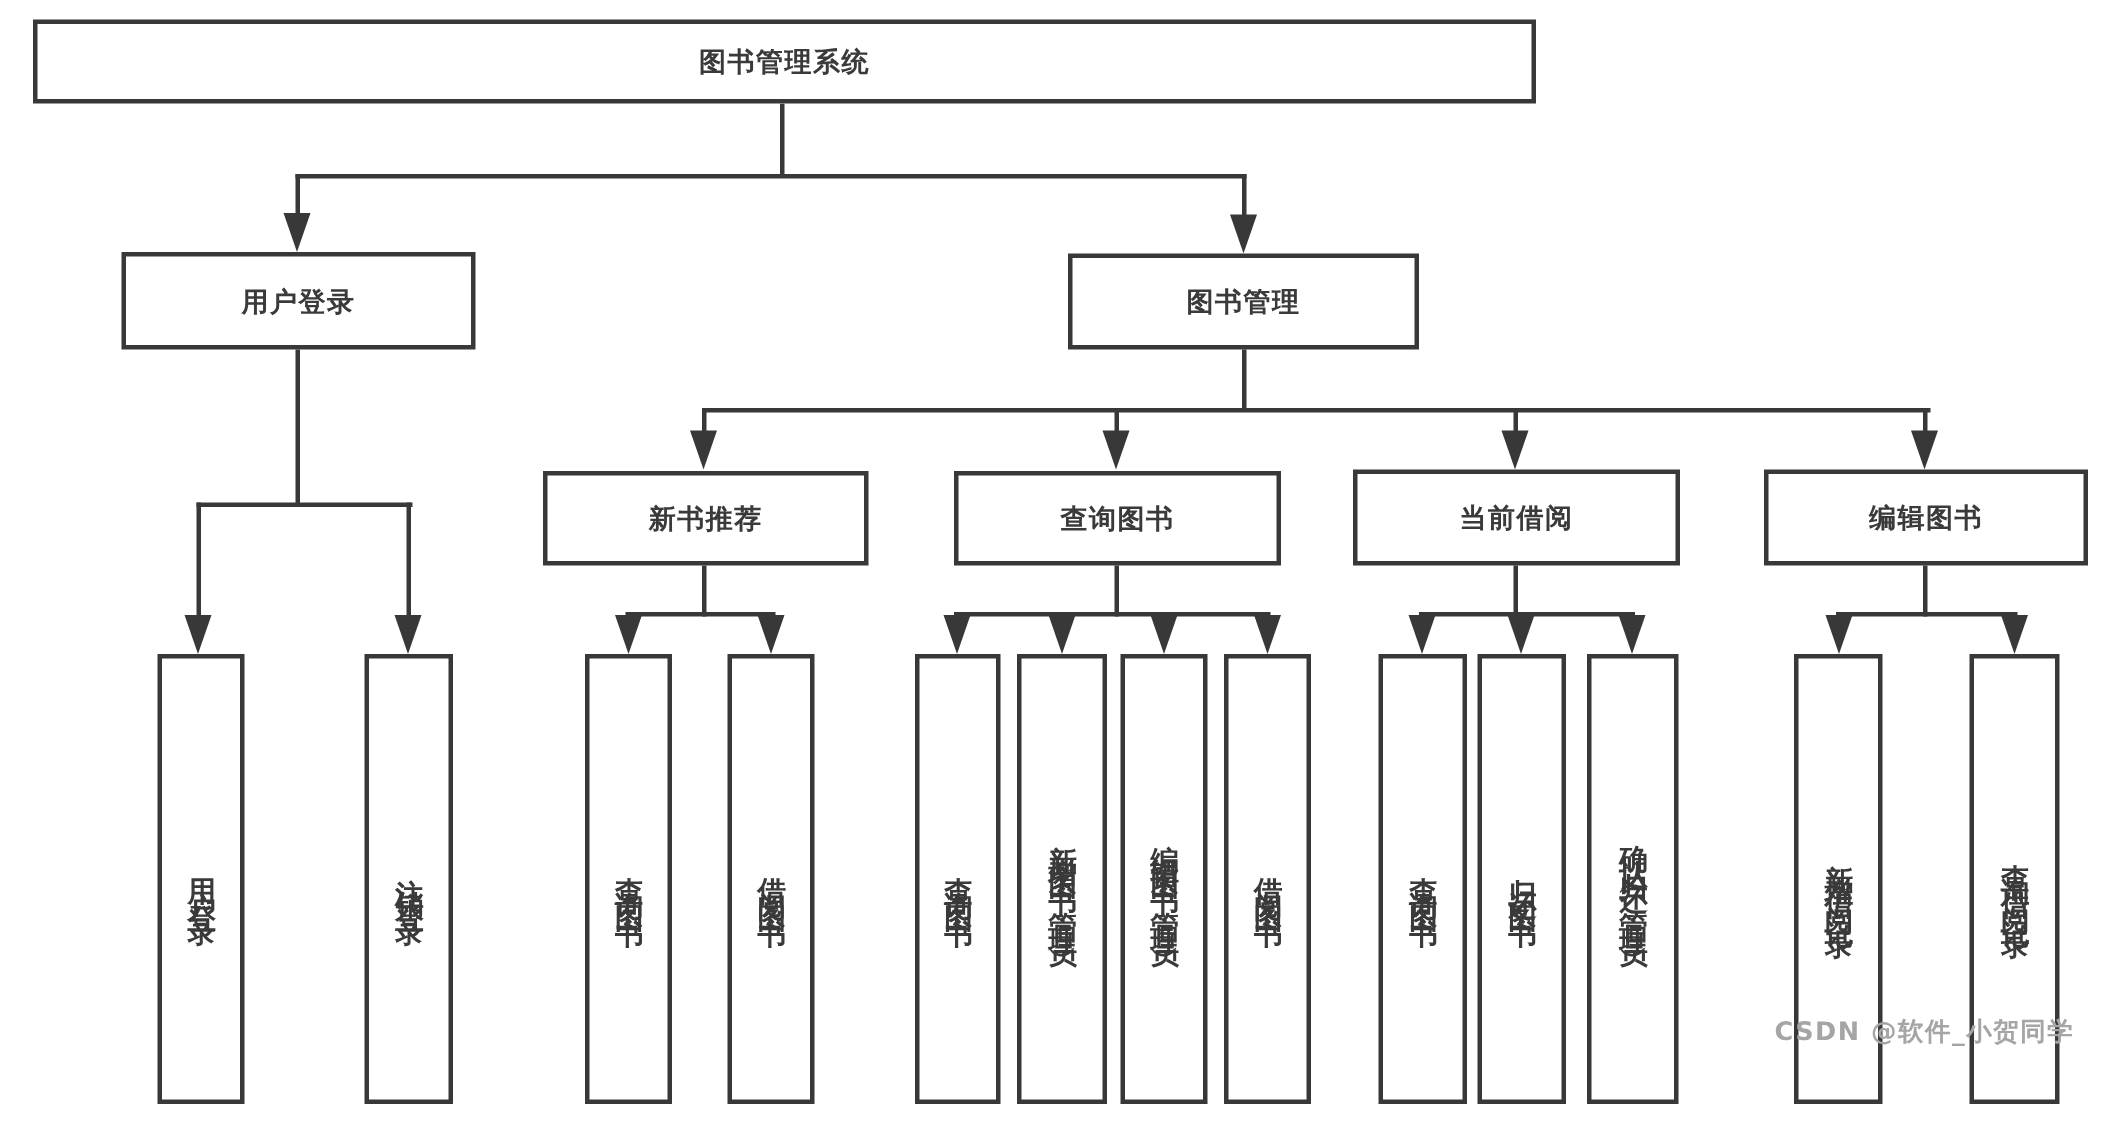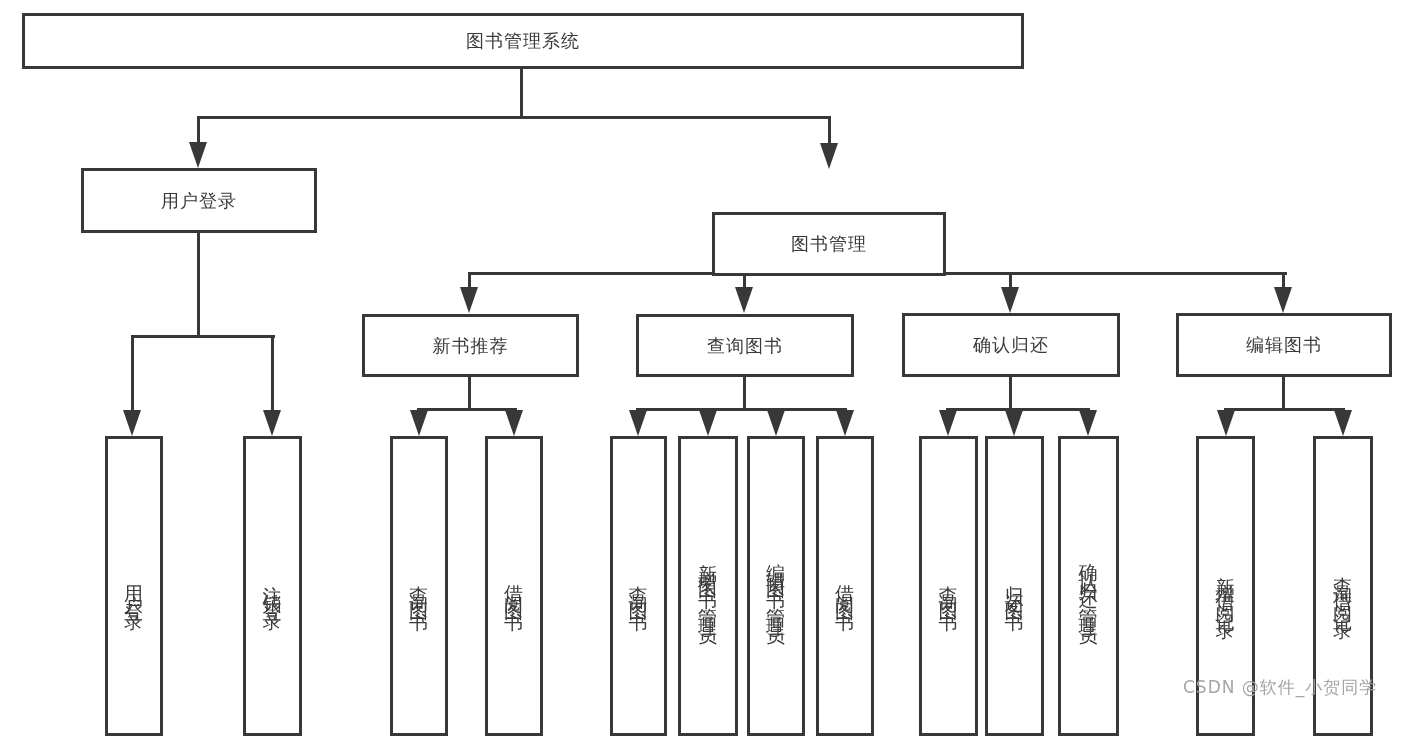--- a/index.html
+++ b/index.html
@@ -3,20 +3,21 @@
 <meta charset="utf-8">
 <style>
   html, body { margin: 0; padding: 0; background: #ffffff; }
   #stage {
     position: relative;
     width: 1405px;
     height: 747px;
     background: #ffffff;
     font-family: "DejaVu Sans", "Liberation Sans", sans-serif;
     overflow: hidden;
+    font-weight: bold;
   }
   .box {
     position: absolute;
     box-sizing: border-box;
     border: 3px solid #383838;
     background: #ffffff;
     display: flex;
     align-items: center;
     justify-content: center;
     font-size: 18px;
@@ -65,21 +66,21 @@
   <div class="box" style="left:22px; top:13px; width:1002px; height:56px;">图书管理系统</div>
 
   <div class="vline" style="left:520px; top:69px; width:3px; height:48px;"></div>
   <div class="hline" style="left:197px; top:116px; width:634px; height:3px;"></div>
   <div class="vline" style="left:197px; top:116px; width:3px; height:28px;"></div>
   <div class="arrow" style="left:189px; top:142px;"></div>
   <div class="vline" style="left:828px; top:116px; width:3px; height:29px;"></div>
   <div class="arrow" style="left:820px; top:143px;"></div>
 
   <div class="box" style="left:81px; top:168px; width:236px; height:65px;">用户登录</div>
-  <div class="box" style="left:712px; top:169px; width:234px; height:64px;margin-top:43px;">图书管理</div>
+  <div class="box" style="left:712px; top:169px; width:234px; height:64px;">图书管理</div>
 
   <div class="vline" style="left:197px; top:232px; width:3px; height:106px;"></div>
   <div class="hline" style="left:131px; top:335px; width:144px; height:3px;"></div>
   <div class="vline" style="left:131px; top:335px; width:3px; height:77px;"></div>
   <div class="arrow" style="left:123px; top:410px;"></div>
   <div class="vline" style="left:271px; top:335px; width:3px; height:77px;"></div>
   <div class="arrow" style="left:263px; top:410px;"></div>
 
   <div class="vline" style="left:828px; top:232px; width:3px; height:42px;"></div>
   <div class="hline" style="left:468px; top:272px; width:819px; height:3px;"></div>
@@ -87,21 +88,21 @@
   <div class="arrow" style="left:460px; top:287px;"></div>
   <div class="vline" style="left:743px; top:272px; width:3px; height:16px;"></div>
   <div class="arrow" style="left:735px; top:287px;"></div>
   <div class="vline" style="left:1009px; top:272px; width:3px; height:16px;"></div>
   <div class="arrow" style="left:1001px; top:287px;"></div>
   <div class="vline" style="left:1282px; top:272px; width:3px; height:16px;"></div>
   <div class="arrow" style="left:1274px; top:287px;"></div>
 
   <div class="box" style="left:362px; top:314px; width:217px; height:63px;text-align:right;">新书推荐</div>
   <div class="box" style="left:636px; top:314px; width:218px; height:63px;">查询图书</div>
-  <div class="box" style="left:902px; top:313px; width:218px; height:64px;">确认归还</div>
+  <div class="box" style="left:902px; top:313px; width:218px; height:64px;">当前借阅</div>
   <div class="box" style="left:1176px; top:313px; width:216px; height:64px;">编辑图书</div>
 
   <div class="vline" style="left:468px; top:376px; width:3px; height:35px;"></div>
   <div class="hline" style="left:417px; top:408px; width:100px; height:3px;"></div>
   <div class="arrow" style="left:410px; top:410px;"></div>
   <div class="arrow" style="left:505px; top:410px;"></div>
 
   <div class="vline" style="left:743px; top:376px; width:3px; height:35px;"></div>
   <div class="hline" style="left:636px; top:408px; width:211px; height:3px;"></div>
   <div class="arrow" style="left:629px; top:410px;"></div>

